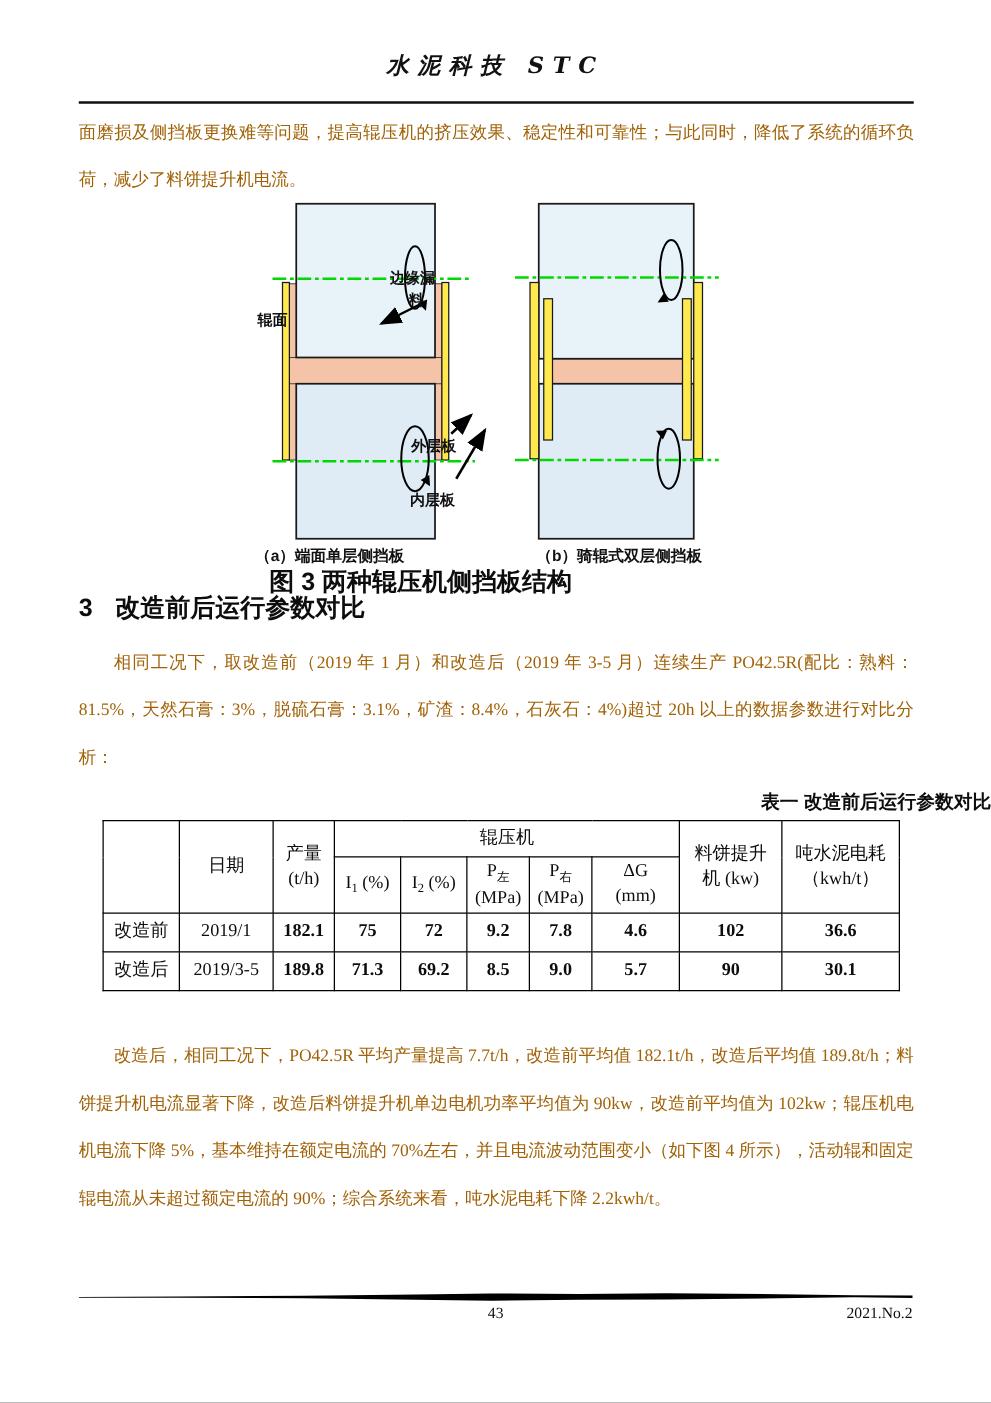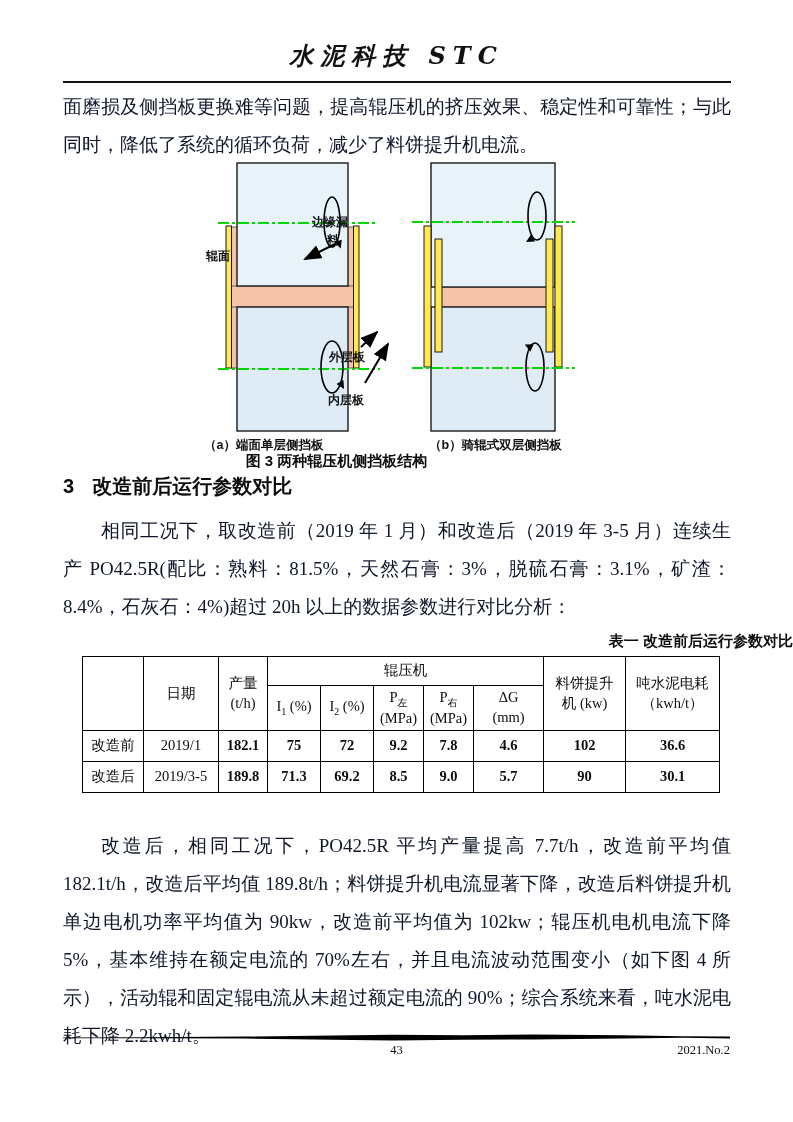--- a/index.html
+++ b/index.html
@@ -3,36 +3,36 @@
 <meta charset="utf-8">
 <style>
   html,body{margin:0;padding:0;background:#888;}
   .page{
     position:relative;width:793px;height:1122px;margin:0 auto;
     background:#ffffff;overflow:hidden;
     font-family:"Liberation Serif","DejaVu Serif",serif;color:#111;
   }
   .journal-title{
     position:absolute;top:40px;left:0;width:793px;text-align:center;
-    font-size:24px;font-weight:600;font-style:italic;letter-spacing:7px;
+    font-size:18px;font-weight:600;font-style:italic;letter-spacing:7px;
     font-family:"DejaVu Serif",serif;
   }
   .header-rule{position:absolute;top:81px;left:63px;width:668px;height:2px;background:#111;}
   .body-text{
     position:absolute;left:63px;width:668px;margin:0;
-    font-size:19px;line-height:38px;text-align:justify;color:#0f172a;
+    font-size:14px;line-height:38px;text-align:justify;color:#a16207;
   }
   .p1{top:88px;}
   .p2{top:512px;text-indent:2em;}
   .p3{top:827px;text-indent:2em;}
   .figure-svg{position:absolute;top:160px;left:180px;}
   .fig-caption{
     position:absolute;top:452px;left:0;width:673px;text-align:center;
     font-family:"Liberation Sans","DejaVu Sans",sans-serif;
-    font-weight:700;font-size:15px;color:#0d0d0d;
+    font-weight:700;font-size:20px;color:#0d0d0d;
   }
   .section-heading{
     position:absolute;top:473px;left:63px;margin:0;
     font-family:"Liberation Sans","DejaVu Sans",sans-serif;
     font-size:20px;font-weight:700;color:#0d0d0d;
   }
   .section-heading .hnum{margin-right:18px;}
   .table-caption{
     position:absolute;top:632px;left:0;width:793px;text-align:right;
     font-family:"Liberation Sans","DejaVu Sans",sans-serif;

